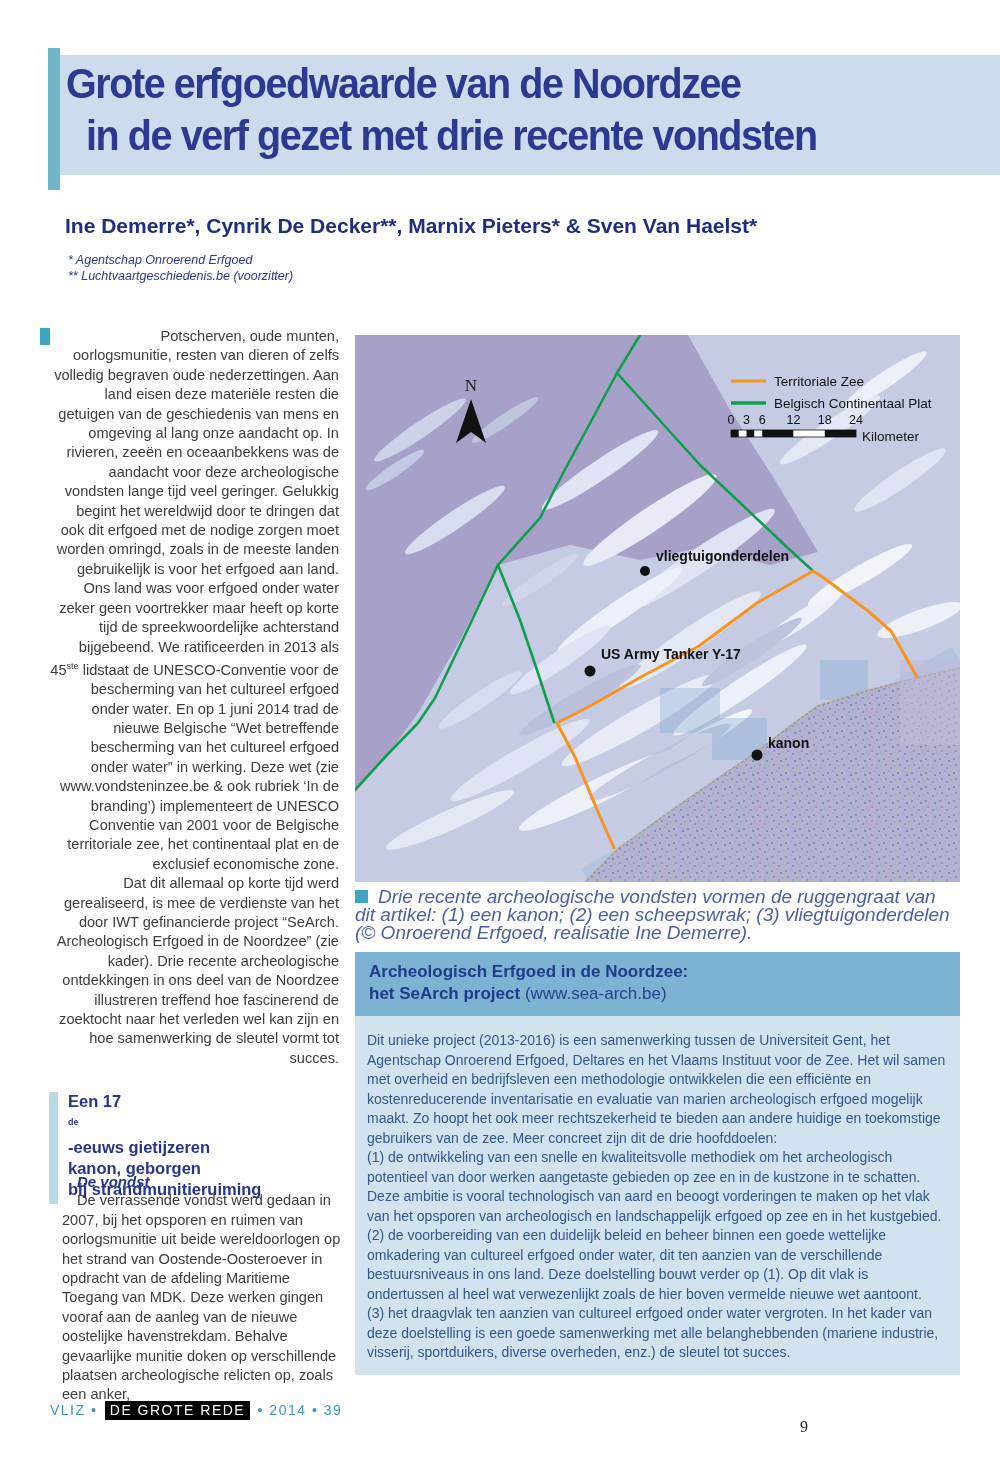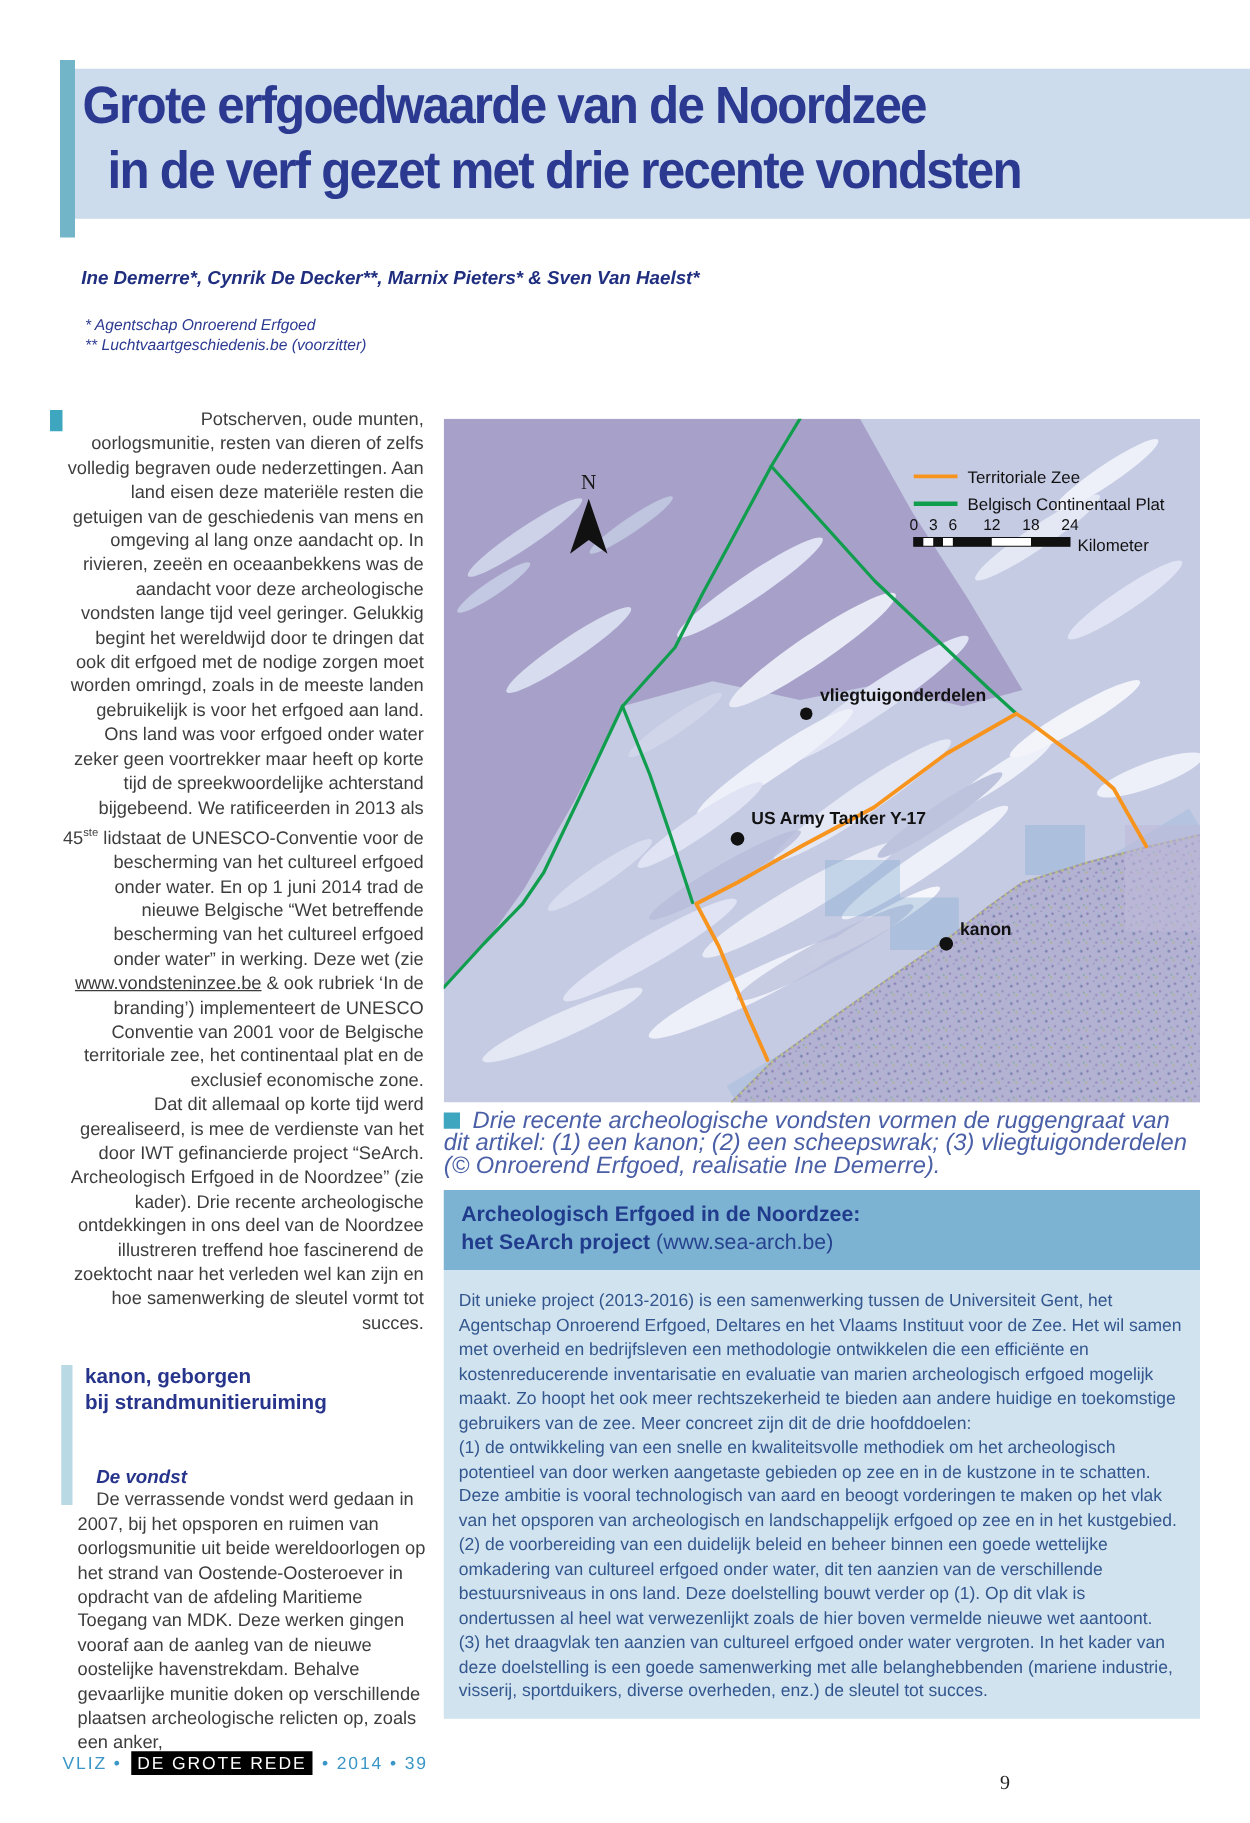--- a/index.html
+++ b/index.html
@@ -5,27 +5,27 @@
   html,body{margin:0;padding:0;background:#ffffff;}
   #page{position:relative;width:1000px;height:1458px;background:#ffffff;overflow:hidden;
         font-family:"Liberation Sans",sans-serif;}
   
   .accent-bar{position:absolute;left:48px;top:48px;width:12px;height:142px;background:#72b5c9;}
   .title-band{position:absolute;left:60px;top:55px;width:940px;height:120px;background:#ccdcec;}
   .title-line{position:absolute;color:#2b3990;font-weight:700;font-size:42px;letter-spacing:-1.5px;
               white-space:nowrap;transform:scaleX(.94);transform-origin:left;}
   .title-1{left:66px;top:60px;}
   .title-2{left:86px;top:112px;}
-  .authors{position:absolute;left:65px;top:214px;color:#1f2e7e;font-weight:700;font-size:15px;font-style:italic;}
+  .authors{position:absolute;left:65px;top:214px;color:#1f2e7e;font-weight:700;font-size:21px;}
   .footnotes{position:absolute;left:68px;top:252px;color:#2b3990;font-style:italic;font-size:12.5px;line-height:16px;}
   
   .para-mark{position:absolute;left:40px;top:328px;width:10px;height:17px;background:#3fa6c0;}
   .col-left{position:absolute;left:50px;top:327px;width:289px;color:#3d3d3d;font-size:14.6px;line-height:19.4px;}
   .col-left p{margin:0;text-indent:15px;text-align:right;}
-  .body-link{text-decoration:underline;color:#3d3d3d;}
+  .body-link{color:#3d3d3d;}
   sup{font-size:9px;}
   .sub-bar{position:absolute;left:49px;top:1092px;width:9px;height:112px;background:#b9d9e5;}
   .subheading{position:absolute;left:68px;top:1091px;width:250px;color:#27348b;font-weight:700;
               font-size:16.5px;line-height:21px;}
   .subheading span{display:block;}
   .vondst-block{position:absolute;left:50px;top:1172px;width:292px;color:#3d3d3d;font-size:14.6px;line-height:19.4px;}
   .vondst-title{margin:0 0 1px 18px;color:#27348b;font-weight:700;font-style:italic;font-size:15px;}
   .vondst-block p{margin:0;text-indent:15px;padding-left:12px;}
   
   .map-wrap{position:absolute;left:355px;top:335px;width:605px;height:547px;}
@@ -67,20 +67,21 @@
 
   <div class="para-mark"></div>
   <div class="col-left">
     <p>Potscherven, oude munten, oorlogsmunitie, resten van dieren of zelfs volledig begraven oude nederzettingen. Aan land eisen deze materiële resten die getuigen van de geschiedenis van mens en omgeving al lang onze aandacht op. In rivieren, zeeën en oceaanbekkens was de aandacht voor deze archeologische vondsten lange tijd veel geringer.  Gelukkig begint het wereldwijd door te dringen dat ook dit erfgoed met de nodige zorgen moet worden omringd, zoals in de meeste landen gebruikelijk is voor het erfgoed aan land.</p>
     <p><span>Ons land was voor erfgoed onder water zeker geen voortrekker maar heeft op korte tijd de spreekwoordelijke achterstand bijgebeend. We ratificeerden in 2013 als 45</span><sup>ste</sup><span> lidstaat de UNESCO-Conventie voor de bescherming van het cultureel erfgoed onder water. En op 1 juni 2014 trad de nieuwe Belgische “Wet betreffende bescherming van het cultureel erfgoed onder water” in werking. Deze wet (zie </span><span class="body-link">www.vondsteninzee.be</span><span> &amp; ook rubriek ‘In de branding’) implementeert de UNESCO Conventie van 2001 voor de Belgische territoriale zee, het continentaal plat en de exclusief economische zone.</span></p>
     <p>Dat dit allemaal op korte tijd werd gerealiseerd, is mee de verdienste van het door IWT gefinancierde project “SeArch. Archeologisch Erfgoed in de Noordzee” (zie kader). Drie recente archeologische ontdekkingen in ons deel van de Noordzee illustreren treffend hoe fascinerend de zoektocht naar het verleden wel kan zijn en hoe samenwerking de sleutel vormt tot succes.</p>
   </div>
 
   <div class="sub-bar"></div>
   <div class="subheading">
+    <span><span>Een 17</span><sup>de</sup><span>-eeuws gietijzeren</span></span>
     <span>kanon, geborgen</span>
     <span>bij strandmunitieruiming</span>
   </div>
 
   <div class="vondst-block">
     <p class="vondst-title">De vondst</p>
     <p>De verrassende vondst werd gedaan in 2007, bij het opsporen en ruimen van oorlogsmunitie uit beide wereldoorlogen op het strand van Oostende-Oosteroever in opdracht van de afdeling Maritieme Toegang van MDK. Deze werken gingen vooraf aan de aanleg van de nieuwe oostelijke havenstrekdam. Behalve gevaarlijke munitie doken op verschillende plaatsen archeologische relicten op, zoals een anker,</p>
   </div>
 
   <div class="map-wrap">

